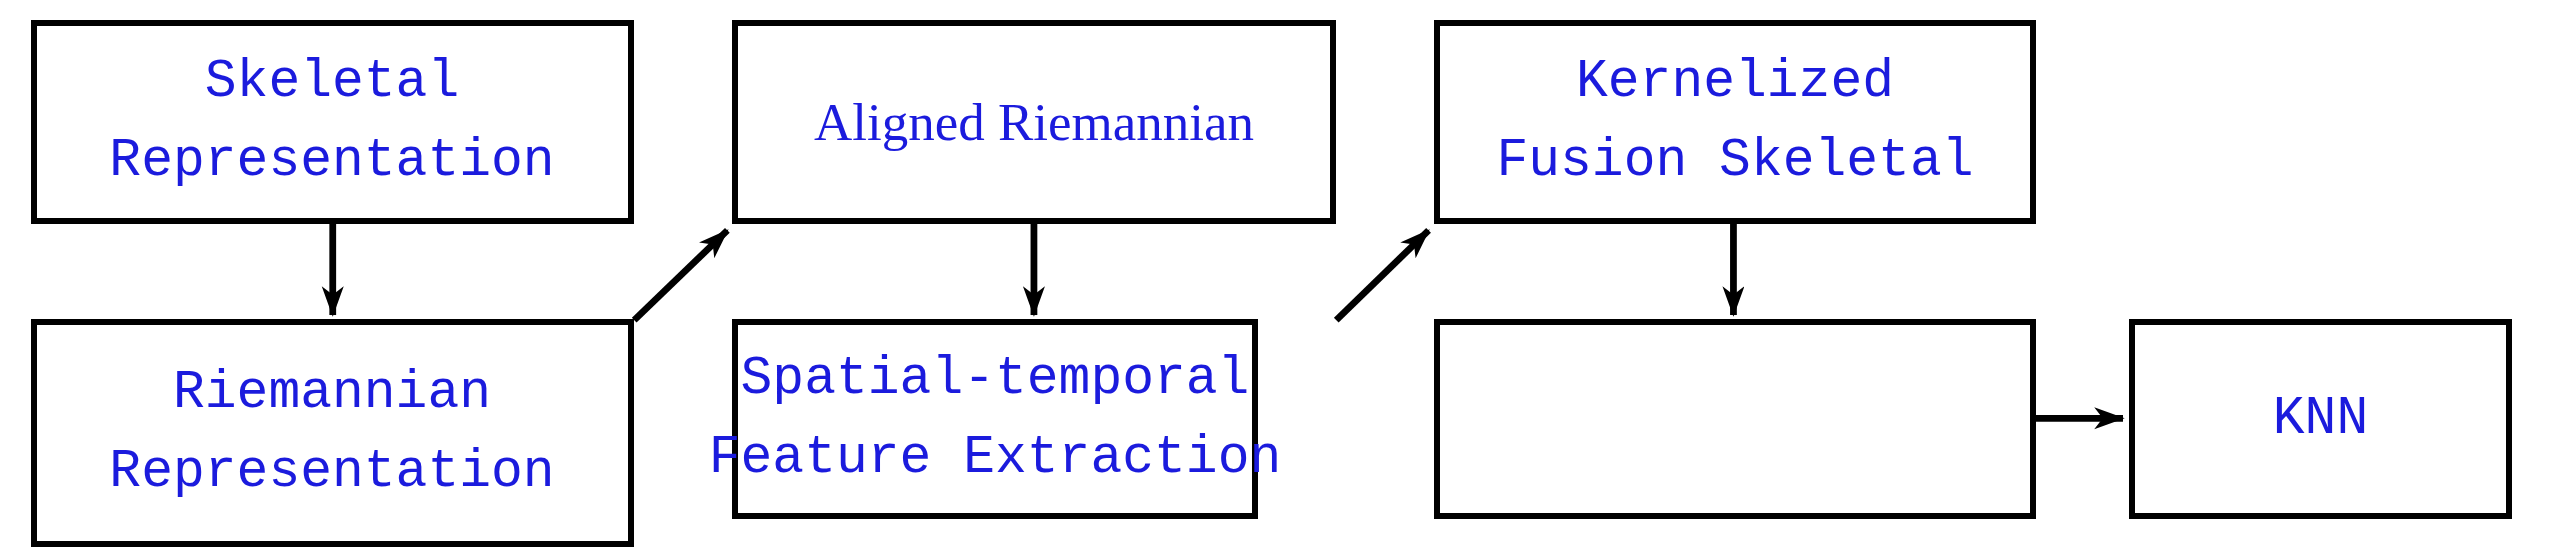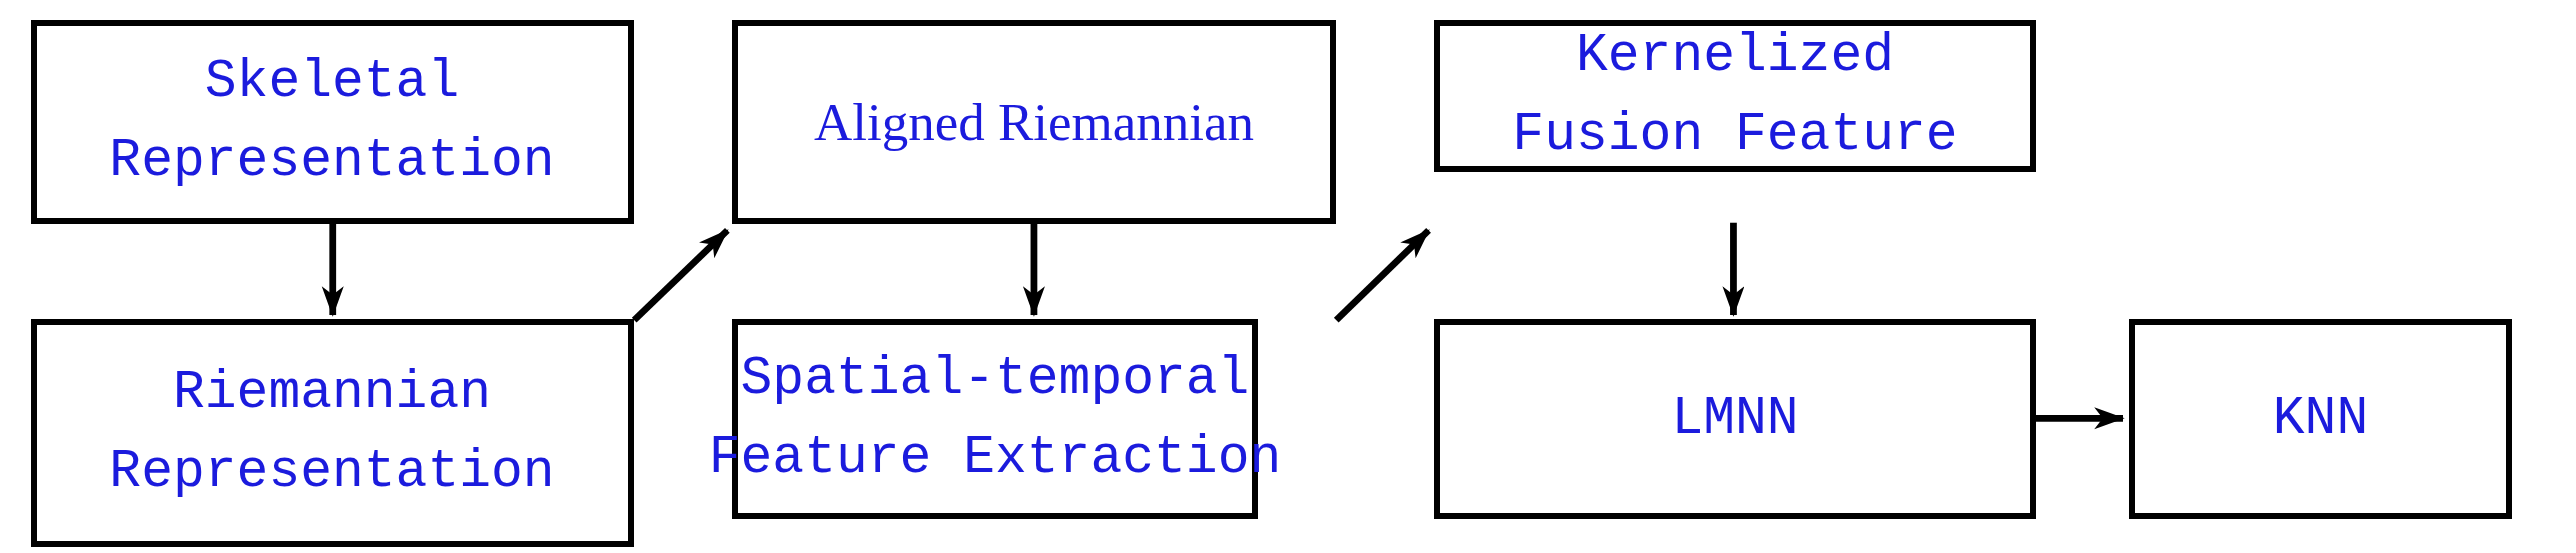--- a/index.html
+++ b/index.html
@@ -42,37 +42,36 @@
 
   <div class="node" style="left:30.5px; top:20.3px; width:603px; height:204px;">
     <span>Skeletal</span>
     <span>Representation</span>
   </div>
 
   <div class="node" style="left:732px; top:20.3px; width:604px; height:204px;font-family:Liberation Serif, serif;">
     <span>Aligned Riemannian</span>
   </div>
 
-  <div class="node" style="left:1434px; top:20.3px; width:602px; height:152px;">
+  <div class="node" style="left:1434px; top:20.3px; width:602px; height:204px;">
     <span>Kernelized</span>
-    <span>Fusion Feature</span>
+    <span>Fusion Skeletal</span>
   </div>
 
   <div class="node" style="left:30.5px; top:319px; width:603px; height:228px;">
     <span>Riemannian</span>
     <span>Representation</span>
   </div>
 
   <div class="node" style="left:732px; top:319px; width:526px; height:200px;">
     <span>Spatial-temporal</span>
     <span>Feature Extraction</span>
   </div>
 
   <div class="node" style="left:1434px; top:319px; width:602px; height:200px;">
-    <span>LMNN</span>
   </div>
 
   <div class="node" style="left:2129px; top:319px; width:383px; height:200px;">
     <span>KNN</span>
   </div>
 
   <svg class="edges" viewBox="0 0 3040 653">
     <defs>
       <marker id="arrow" markerUnits="userSpaceOnUse" markerWidth="40" markerHeight="30" refX="34" refY="13" orient="auto">
         <path class="arrow-head" d="M0,0 L36,13 L0,26 L10,13 Z"></path>

